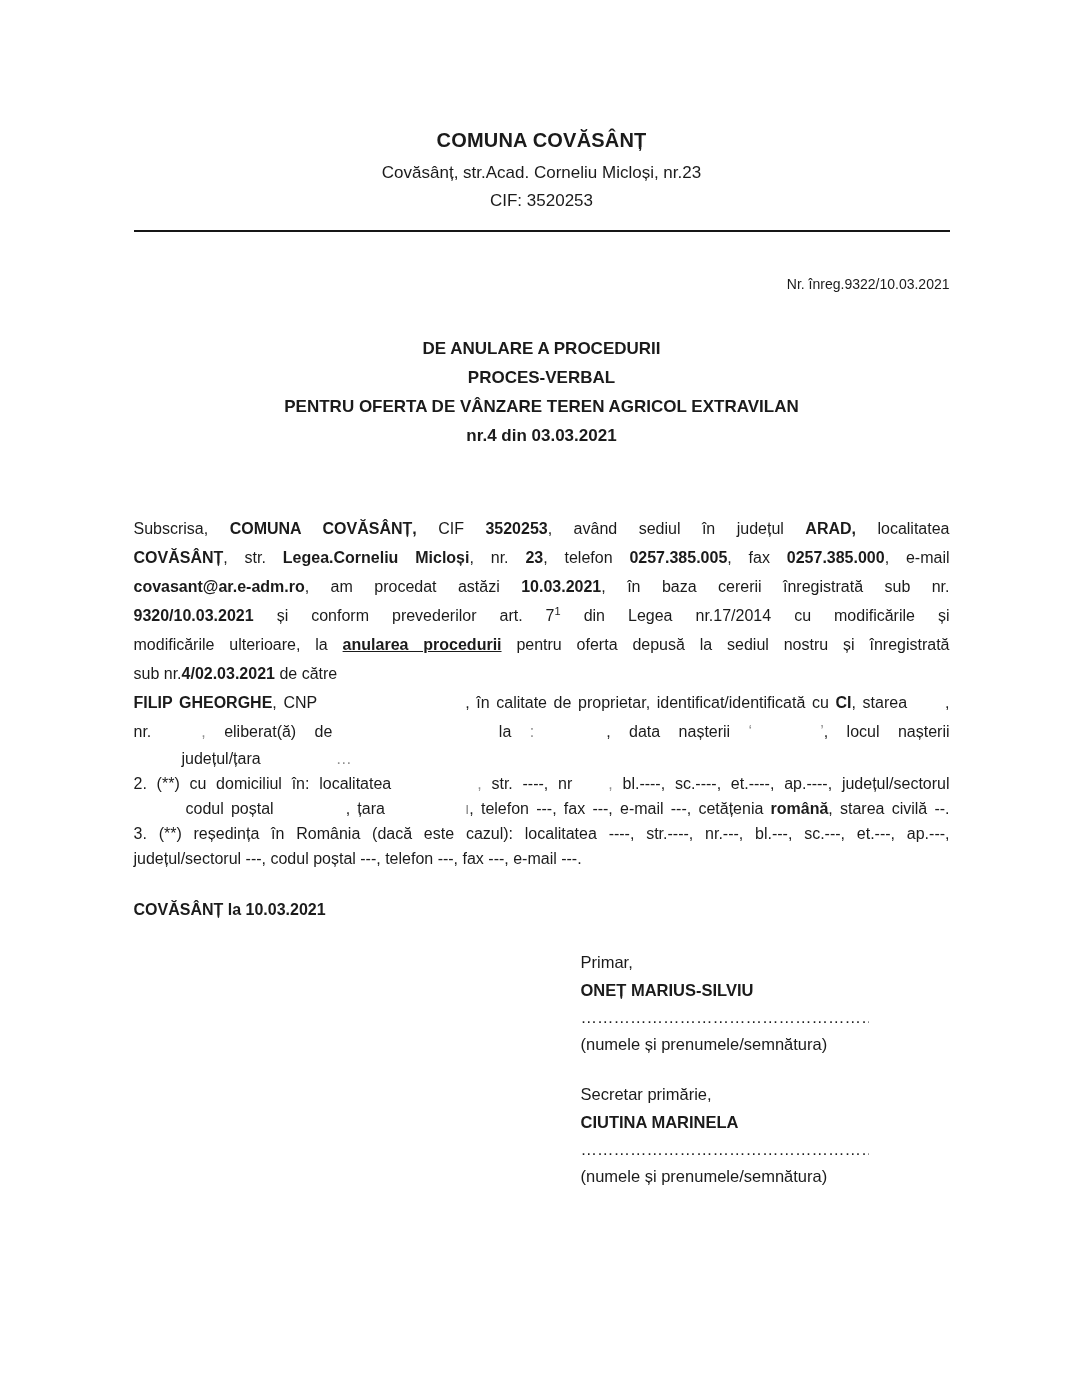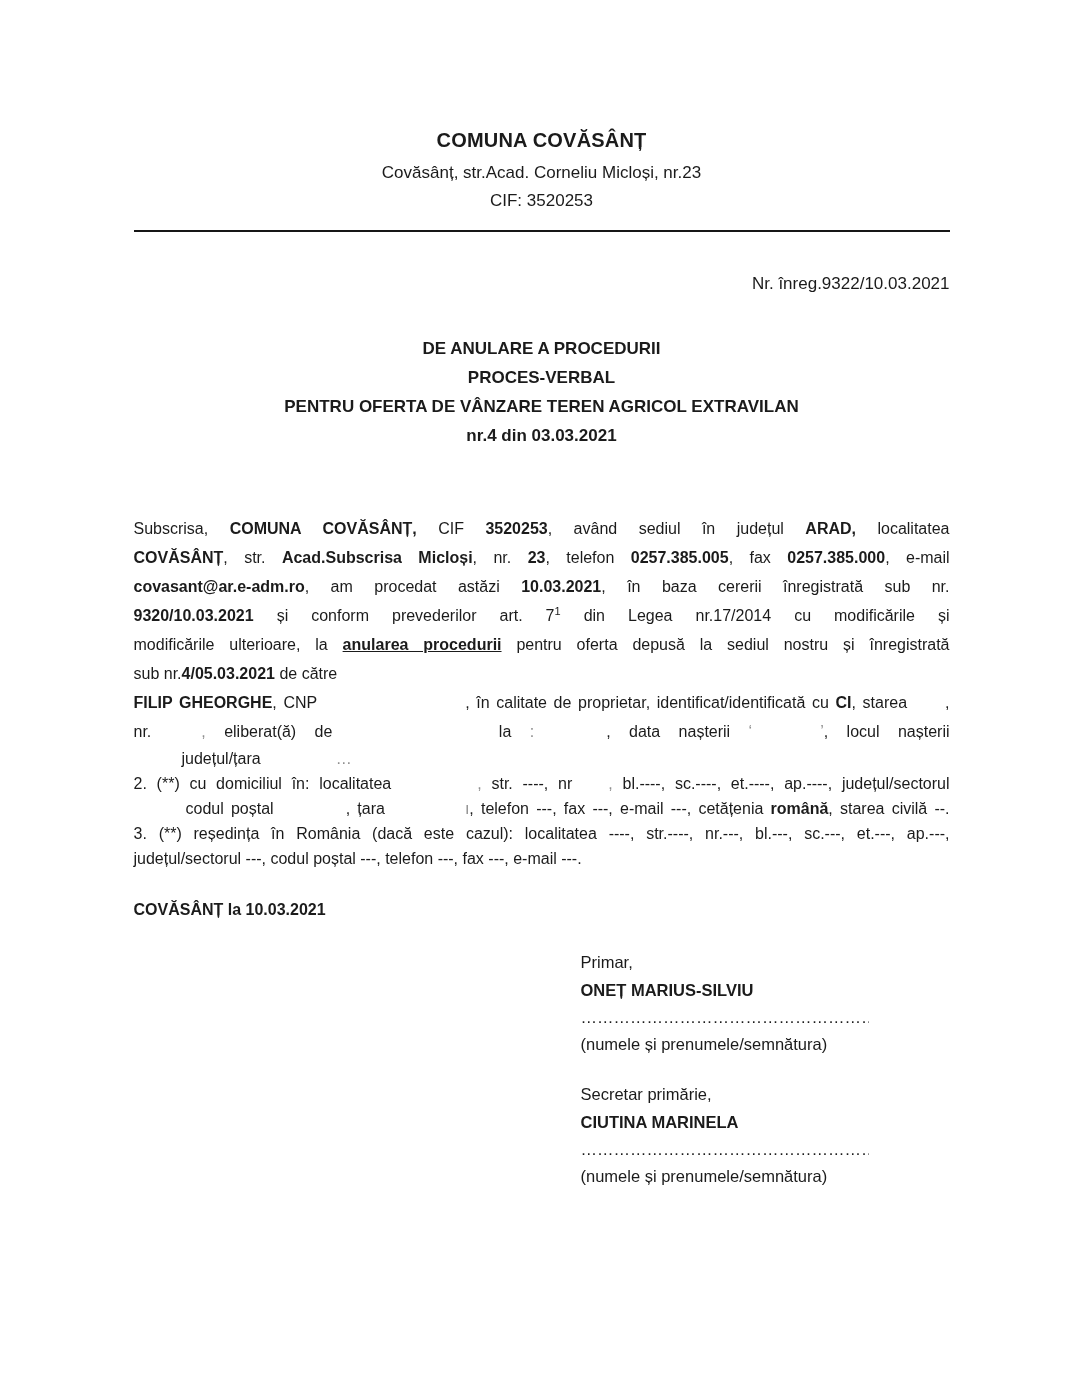--- a/index.html
+++ b/index.html
@@ -6,21 +6,21 @@
   .page {
     width:1071px; height:1400px; margin:8px auto; background:#ffffff;
     font-family:"Liberation Sans", sans-serif; color:#1b1b1b;
     box-sizing:border-box; padding:120px 127px 0 128px; position:relative;
     overflow:hidden;
   }
   .org { text-align:center; font-weight:700; font-size:20px; line-height:25px; letter-spacing:.2px; }
   .hline { text-align:center; font-size:17px; line-height:28px; }
   .hline.first { margin-top:6px; }
   .divider { border-bottom:2.5px solid #161616; margin-top:15px; }
-  .reg { text-align:right; font-size:17px; margin-top:40px; line-height:24px; }
+  .reg { text-align:right; font-size:14px; margin-top:40px; line-height:24px; }
   .titleblock { text-align:center; font-weight:700; font-size:17px; line-height:29px; margin-top:38px; }
   .docbody { margin-top:64px; font-size:16px; }
   .bline { line-height:29px; text-align:left; }
   .bline.just { text-align:justify; text-align-last:justify; }
   .bline.small { line-height:25px; }
   .b { font-weight:700; }
   .u { text-decoration:underline; }
   .sup { vertical-align:super; font-size:11px; line-height:0; font-weight:inherit; }
   .faint { color:#8f8f8f; }
   .gap { display:inline-block; height:1px; }
@@ -46,25 +46,25 @@
 
   <div class="titleblock">
     <div>DE ANULARE A PROCEDURII</div>
     <div>PROCES-VERBAL</div>
     <div>PENTRU OFERTA DE VÂNZARE TEREN AGRICOL EXTRAVILAN</div>
     <div>nr.4 din 03.03.2021</div>
   </div>
 
   <div class="docbody">
       <div class="bline just"><span class="">Subscrisa, </span><span class="b ">COMUNA COVĂSÂNȚ,</span><span class=""> CIF </span><span class="b ">3520253</span><span class="">, având sediul în județul </span><span class="b ">ARAD,</span><span class=""> localitatea</span></div>
-      <div class="bline just"><span class="b ">COVĂSÂNȚ</span><span class="">, str. </span><span class="b ">Acad.Subscrisa Micloși</span><span class="">, nr. </span><span class="b ">23</span><span class="">, telefon </span><span class="b ">0257.385.005</span><span class="">, fax </span><span class="b ">0257.385.000</span><span class="">, e-mail</span></div>
+      <div class="bline just"><span class="b ">COVĂSÂNȚ</span><span class="">, str. </span><span class="b ">Legea.Corneliu Micloși</span><span class="">, nr. </span><span class="b ">23</span><span class="">, telefon </span><span class="b ">0257.385.005</span><span class="">, fax </span><span class="b ">0257.385.000</span><span class="">, e-mail</span></div>
       <div class="bline just"><span class="b ">covasant@ar.e-adm.ro</span><span class="">, am procedat astăzi </span><span class="b ">10.03.2021</span><span class="">, în baza cererii înregistrată sub nr.</span></div>
       <div class="bline just"><span class="b ">9320/10.03.2021</span><span class=""> și conform prevederilor art. 7</span><span class="sup ">1</span><span class=""> din Legea nr.17/2014 cu modificările și</span></div>
       <div class="bline just"><span class="">modificările ulterioare,  la </span><span class="b u ">anularea procedurii</span><span class=""> pentru oferta depusă la sediul nostru și înregistrată</span></div>
-      <div class="bline"><span class="">sub nr.</span><span class="b ">4/05.03.2021</span><span class=""> de către</span></div>
+      <div class="bline"><span class="">sub nr.</span><span class="b ">4/02.03.2021</span><span class=""> de către</span></div>
       <div class="bline just"><span class="b ">FILIP GHEORGHE</span><span class="">, CNP</span><span class="gap" style="width: 148px;"></span><span class="">, în calitate de proprietar, identificat/identificată cu </span><span class="b ">CI</span><span class="">, starea</span><span class="gap" style="width: 38px;"></span><span class="">,</span></div>
       <div class="bline just"><span class="">nr.</span><span class="gap" style="width: 50px;"></span><span class="faint">,</span><span class=""> eliberat(ă) de</span><span class="gap" style="width: 148px;"></span><span class=""> la </span><span class="faint">:</span><span class="gap" style="width: 72px;"></span><span class="">, data nașterii </span><span class="faint">‘</span><span class="gap" style="width: 68px;"></span><span class="faint">’</span><span class="">, locul nașterii</span></div>
       <div class="bline small" style="padding-left: 48px;"><span class="">județul/țara</span><span class="gap" style="width: 75px;"></span><span class="faint">…</span></div>
       <div class="bline just small"><span class="">2. (**) cu domiciliul în: localitatea</span><span class="gap" style="width: 86px;"></span><span class="faint">,</span><span class=""> str. ----, nr</span><span class="gap" style="width: 36px;"></span><span class="faint">,</span><span class=""> bl.----, sc.----, et.----, ap.----, județul/sectorul</span></div>
       <div class="bline just small" style="padding-left: 52px;"><span class="">codul poștal</span><span class="gap" style="width: 72px;"></span><span class="">, țara</span><span class="gap" style="width: 80px;"></span><span class="faint">ı</span><span class="">, telefon ---, fax ---, e-mail ---, cetățenia </span><span class="b ">română</span><span class="">, starea civilă --.</span></div>
       <div class="bline just small"><span class="">3. (**) reședința în România (dacă este cazul): localitatea ----, str.----, nr.---, bl.---, sc.---, et.---, ap.---,</span></div>
       <div class="bline small"><span class="">județul/sectorul ---, codul poștal ---, telefon ---, fax ---, e-mail ---.</span></div>
     </div>
 
   <div class="dateline">COVĂSÂNȚ la 10.03.2021</div>

